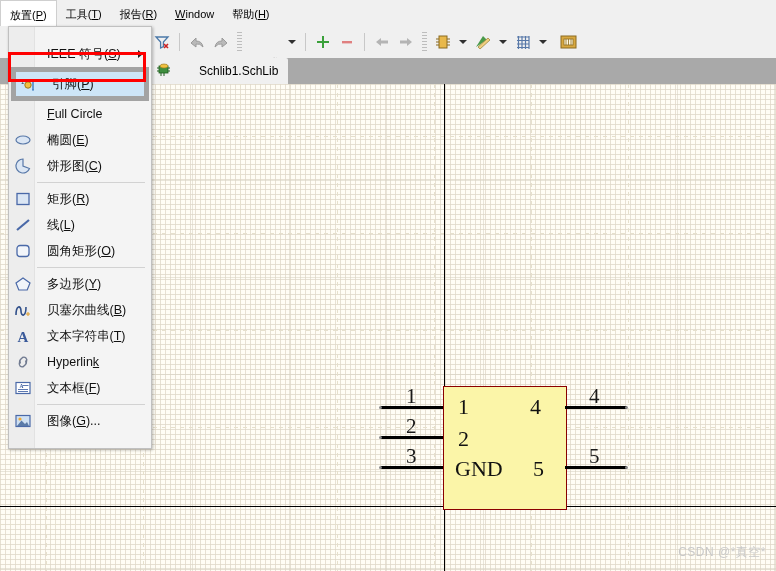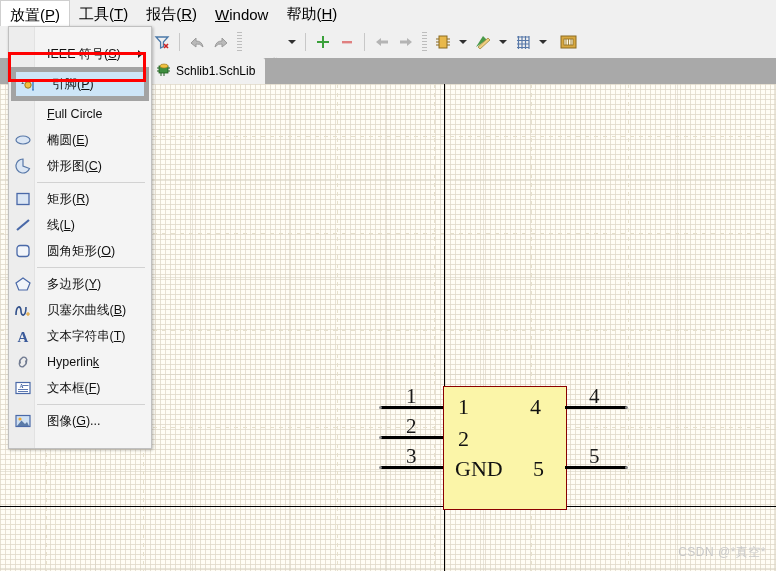--- a/index.html
+++ b/index.html
@@ -7,21 +7,21 @@
     width:776px;height:571px;overflow:hidden;position:relative;
     font-family:"Liberation Sans","DejaVu Sans",sans-serif;
     font-size:12px;background:#f0f0f0;
   }
   
   #menubar{
     position:absolute;left:0;top:0;width:776px;height:26px;
     background:#f0f0f0;display:flex;align-items:stretch;
   }
   .menu-top{
-    display:flex;align-items:center;padding:14px 9px;font-size:15px;color:#000;
+    display:flex;align-items:center;padding:14px 9px;font-size:11px;color:#000;
     white-space:nowrap;
   }
   .menu-top.active{
     background:#ffffff;border-left:1px solid #cfcfcf;border-right:1px solid #cfcfcf;
     border-top:1px solid #cfcfcf;
   }
   .menu-top u{text-decoration:underline;}
   
   #toolbar{
     position:absolute;left:0;top:26px;width:776px;height:32px;background:#f0f0f0;
@@ -32,21 +32,21 @@
   .tb-grip{width:5px;height:20px;margin:0 4px;
     background-image:repeating-linear-gradient(to bottom,#bdbdbd 0 1px,transparent 1px 3px);}
   .tb-caret{width:0;height:0;border-left:4px solid transparent;border-right:4px solid transparent;
     border-top:4px solid #303030;margin:0 4px;}
   .tb-text{font-size:16px;color:#404040;padding:0 3px;margin-top:48px;}
   
   #tabstrip{
     position:absolute;left:0;top:58px;width:776px;height:26px;background:#a9a9a9;
     display:flex;align-items:flex-end;
   }
-  .tab{display:flex;align-items:center;height:26px;padding:0 10px 0 6px;font-size:12px;color:#fff;}
+  .tab{display:flex;align-items:center;height:26px;padding:0 10px 0 6px;font-size:12px;color:#fff;gap:23px;}
   .tab.active{background:#f0f0f0;color:#000;border-radius:2px 2px 0 0;}
   .tab .ic{margin-right:5px;display:block;}
   
   #canvas{
     position:absolute;left:0;top:84px;width:776px;height:487px;
     background:#fffdf5;overflow:hidden;
   }
   #grid{position:absolute;inset:0;
     background-image:
       linear-gradient(to right, rgba(215,210,195,.55) 1px, transparent 1px),

